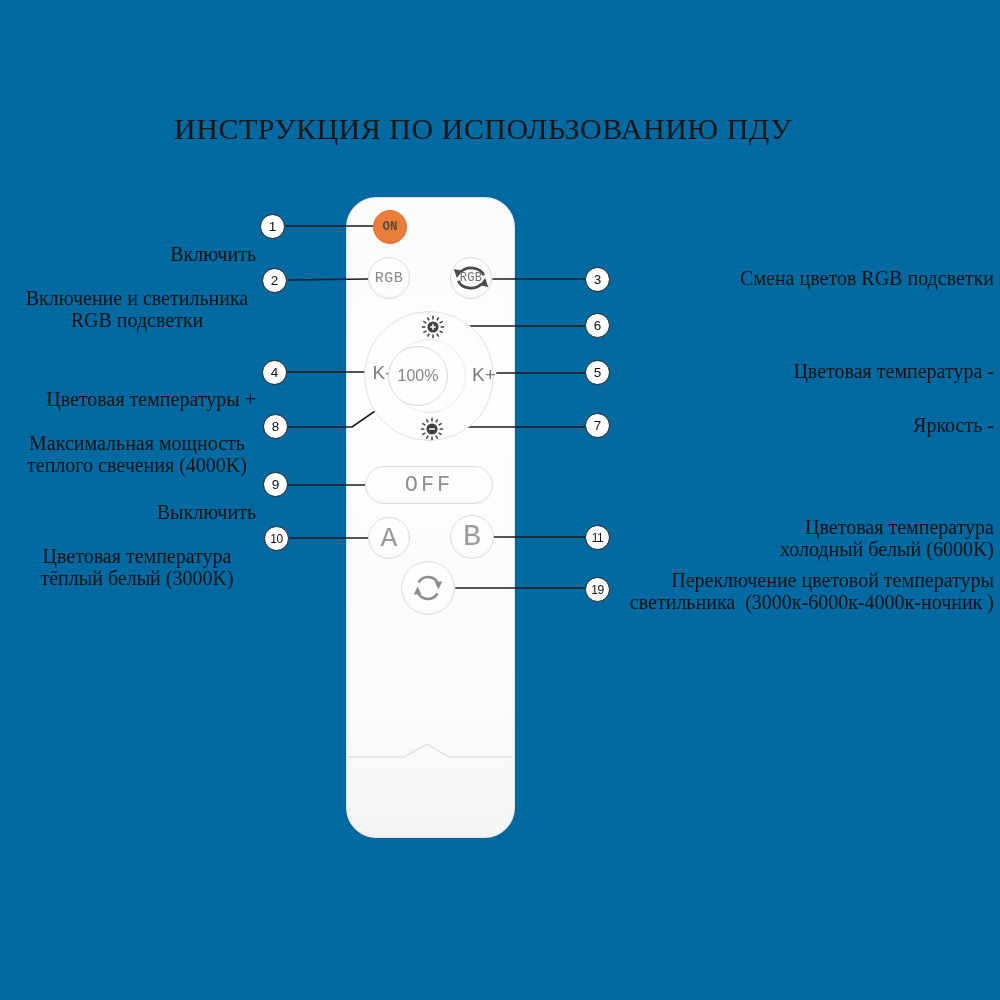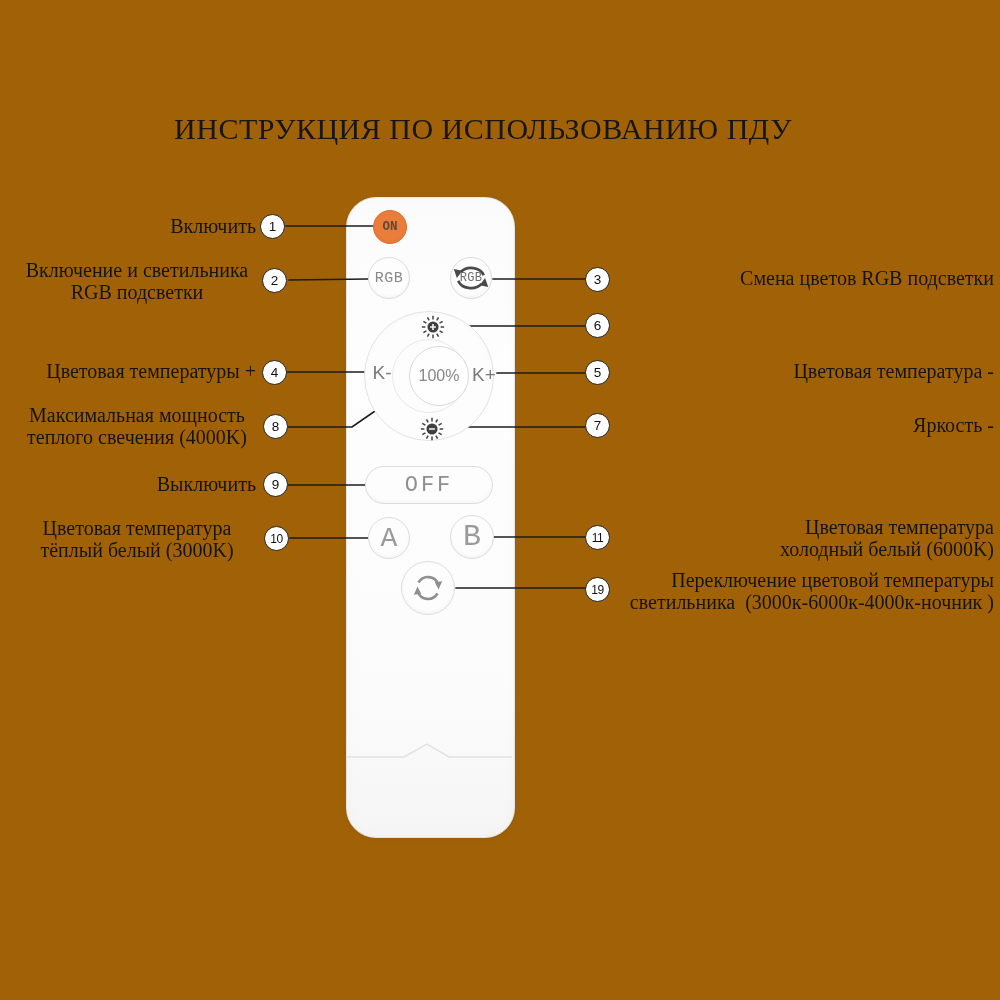--- a/index.html
+++ b/index.html
@@ -1,16 +1,16 @@
 <!DOCTYPE html>
 <html><head>
 <meta charset="utf-8">
 <style>
   html,body{margin:0;padding:0;background:#ffffff;}
-  .canvas{position:relative;width:1000px;height:1000px;background:#a16207;overflow:hidden;
+  .canvas{position:relative;width:1000px;height:1000px;background:#0369a1;overflow:hidden;
           font-family:"Liberation Serif", serif;color:#1a1a1a;}
   .title{position:absolute;top:112px;left:0;right:0;margin:0;text-align:center;
          transform:translateX(-17px);font-size:30px;font-weight:400;letter-spacing:.5px;
          font-family:"Liberation Serif", serif;color:#161616;}
   
   .remote{position:absolute;left:346px;top:197px;width:167px;height:639px;border-radius:30px;
           background:linear-gradient(180deg,#fbfbfb,#fefefe 28%,#fbfbfb 80%,#f5f5f5);
           border:1px solid #e4e4e4;
           box-shadow:0 1px 6px rgba(0,0,0,.05), inset 0 0 12px rgba(0,0,0,.025);}
   
@@ -30,39 +30,39 @@
            color:#8f8f8f;font-size:22px;letter-spacing:3px;}
   .btn-a{left:368px;top:517px;width:42px;height:42px;color:#9a9a9a;font-size:28px;}
   .btn-b{left:450px;top:515px;width:44px;height:44px;color:#9a9a9a;font-size:30px;}
   .btn-cycle{left:401px;top:561px;width:54px;height:54px;}
   
   .dial{position:absolute;left:364px;top:311px;width:130px;height:130px;border-radius:50%;
         background:#fdfdfd;border:1.5px solid #e3e3e3;box-sizing:border-box;
         box-shadow:inset 0 2px 5px rgba(0,0,0,.02);}
   .dial-ring{position:absolute;left:27px;top:27px;width:74px;height:74px;border-radius:50%;
         border:1px solid #e9e9e9;box-sizing:border-box;}
-  .dial-inner{position:absolute;left:44px;top:34px;width:60px;height:60px;border-radius:50%;
+  .dial-inner{position:absolute;left:23px;top:34px;width:60px;height:60px;border-radius:50%;
         background:#fefefe;border:1.5px solid #d9d9d9;box-sizing:border-box;
         display:flex;align-items:center;justify-content:center;
         font-family:"Liberation Sans", sans-serif;font-size:16px;color:#868686;}
   .ktxt{position:absolute;width:34px;text-align:center;font-family:"Liberation Sans", sans-serif;
         font-size:19px;color:#7b7b7b;}
   .k-minus{left:0px;top:50px;}
   .k-plus{left:102px;top:52px;}
   .sun{position:absolute;width:26px;height:26px;}
   .sun-plus{left:55px;top:2px;}
   .sun-minus{left:54px;top:104px;}
   
   .badge{position:absolute;width:25px;height:25px;border-radius:50%;border:1.5px solid #1f1f1f;
          background:#fff;box-sizing:border-box;display:flex;align-items:center;justify-content:center;
          font-family:"Liberation Sans", sans-serif;font-size:13.5px;color:#111;}
   .badge.two{font-size:12px;letter-spacing:-.5px;}
   
   .lbl{position:absolute;font-size:20px;line-height:22px;white-space:pre-wrap;color:#141414;}
-  .lbl-l{left:18px;width:238px;}
+  .lbl-l{left:18px;width:238px;margin-top:28px;}
   .lbl-r{left:612px;width:382px;text-align:right;font-family:Liberation Serif, serif;}
   .ra{text-align:right;} .ca{text-align:center;}
 </style>
 </head>
 <body>
 
 <div class="canvas">
 
   <h1 class="title">ИНСТРУКЦИЯ ПО ИСПОЛЬЗОВАНИЮ ПДУ</h1>
 

